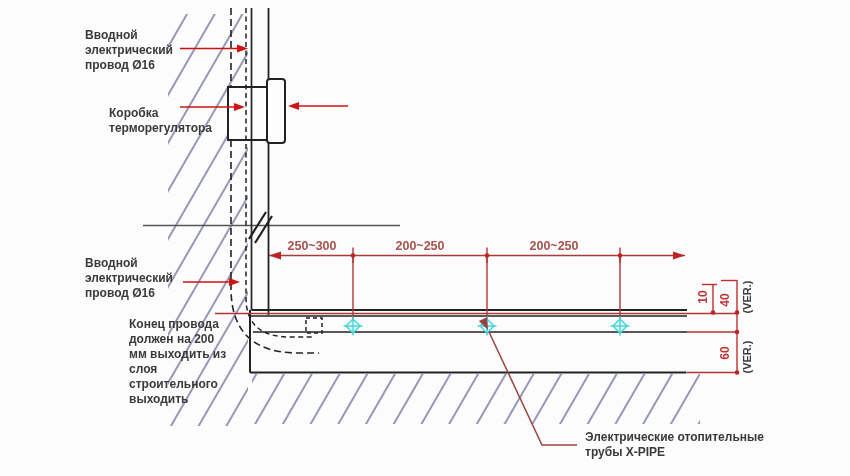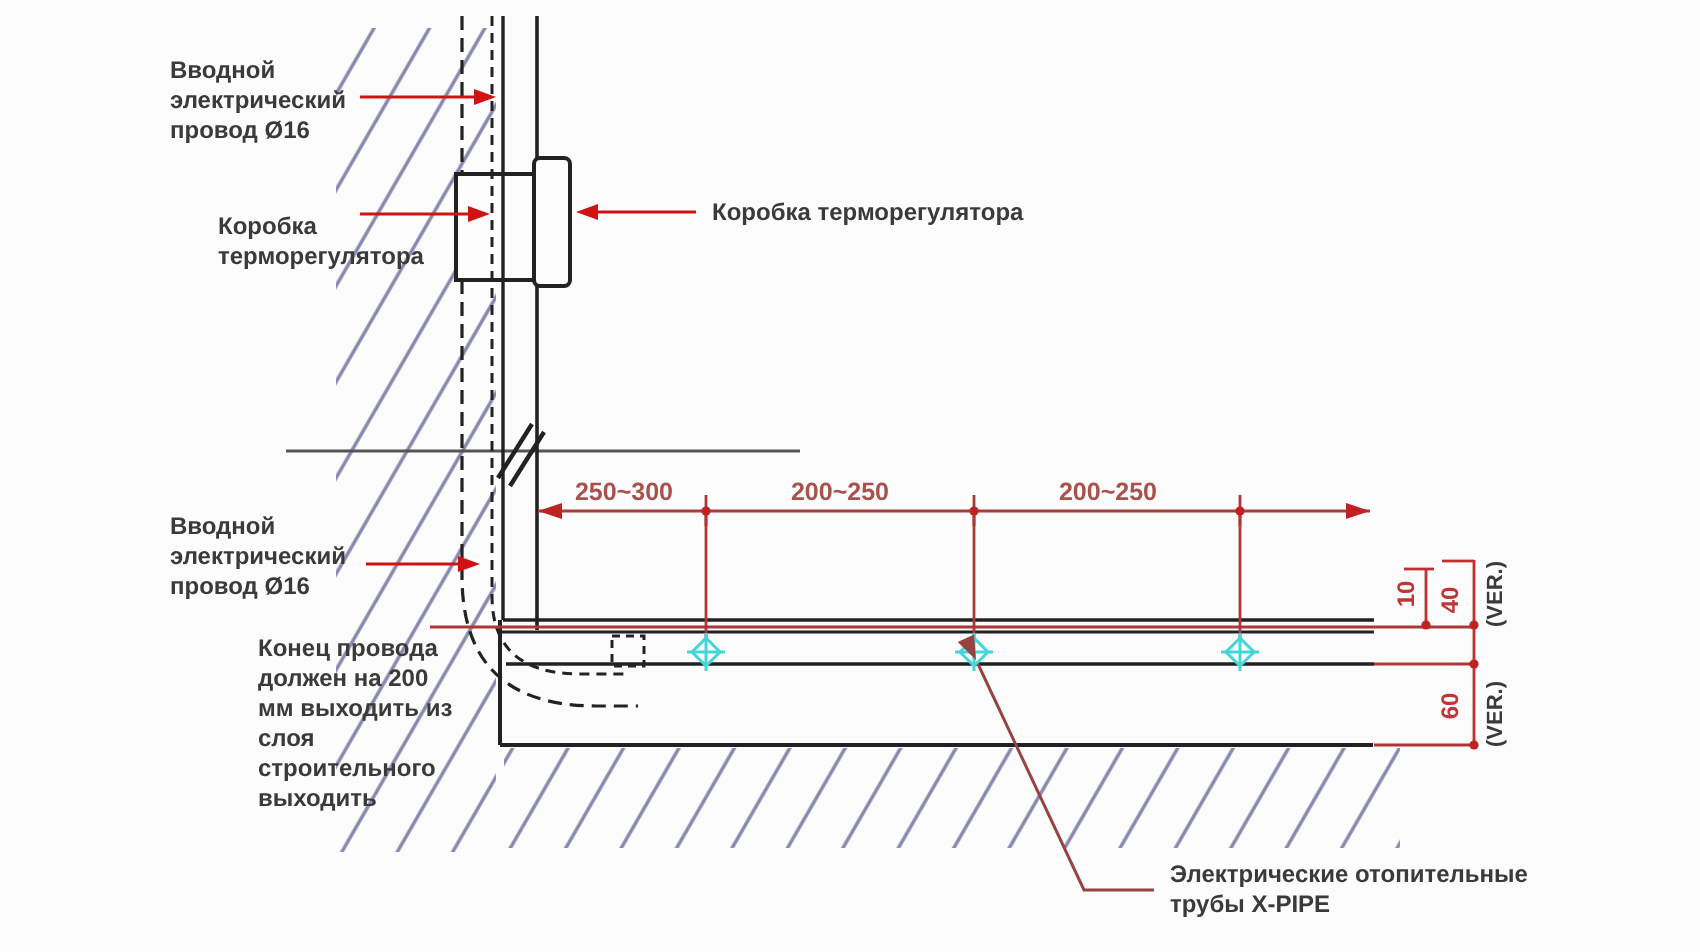--- a/index.html
+++ b/index.html
@@ -157,23 +157,20 @@
     <div>Вводной</div>
     <div>электрический</div>
     <div>провод Ø16</div>
   </div>
 
   <div class="lbl" style="left:85px;top:106px;margin-left:24px;">
     <div>Коробка</div>
     <div>терморегулятора</div>
   </div>
 
-  <div class="lbl" style="left:356px;top:99px;">
-    <div>Коробка терморегулятора</div>
-  </div>
 
   <div class="lbl" style="left:85px;top:256px;">
     <div>Вводной</div>
     <div>электрический</div>
     <div>провод Ø16</div>
   </div>
 
   <div class="lbl" style="left:85px;top:317px;margin-left:44px;">
     <div>Конец провода</div>
     <div>должен на 200</div>

